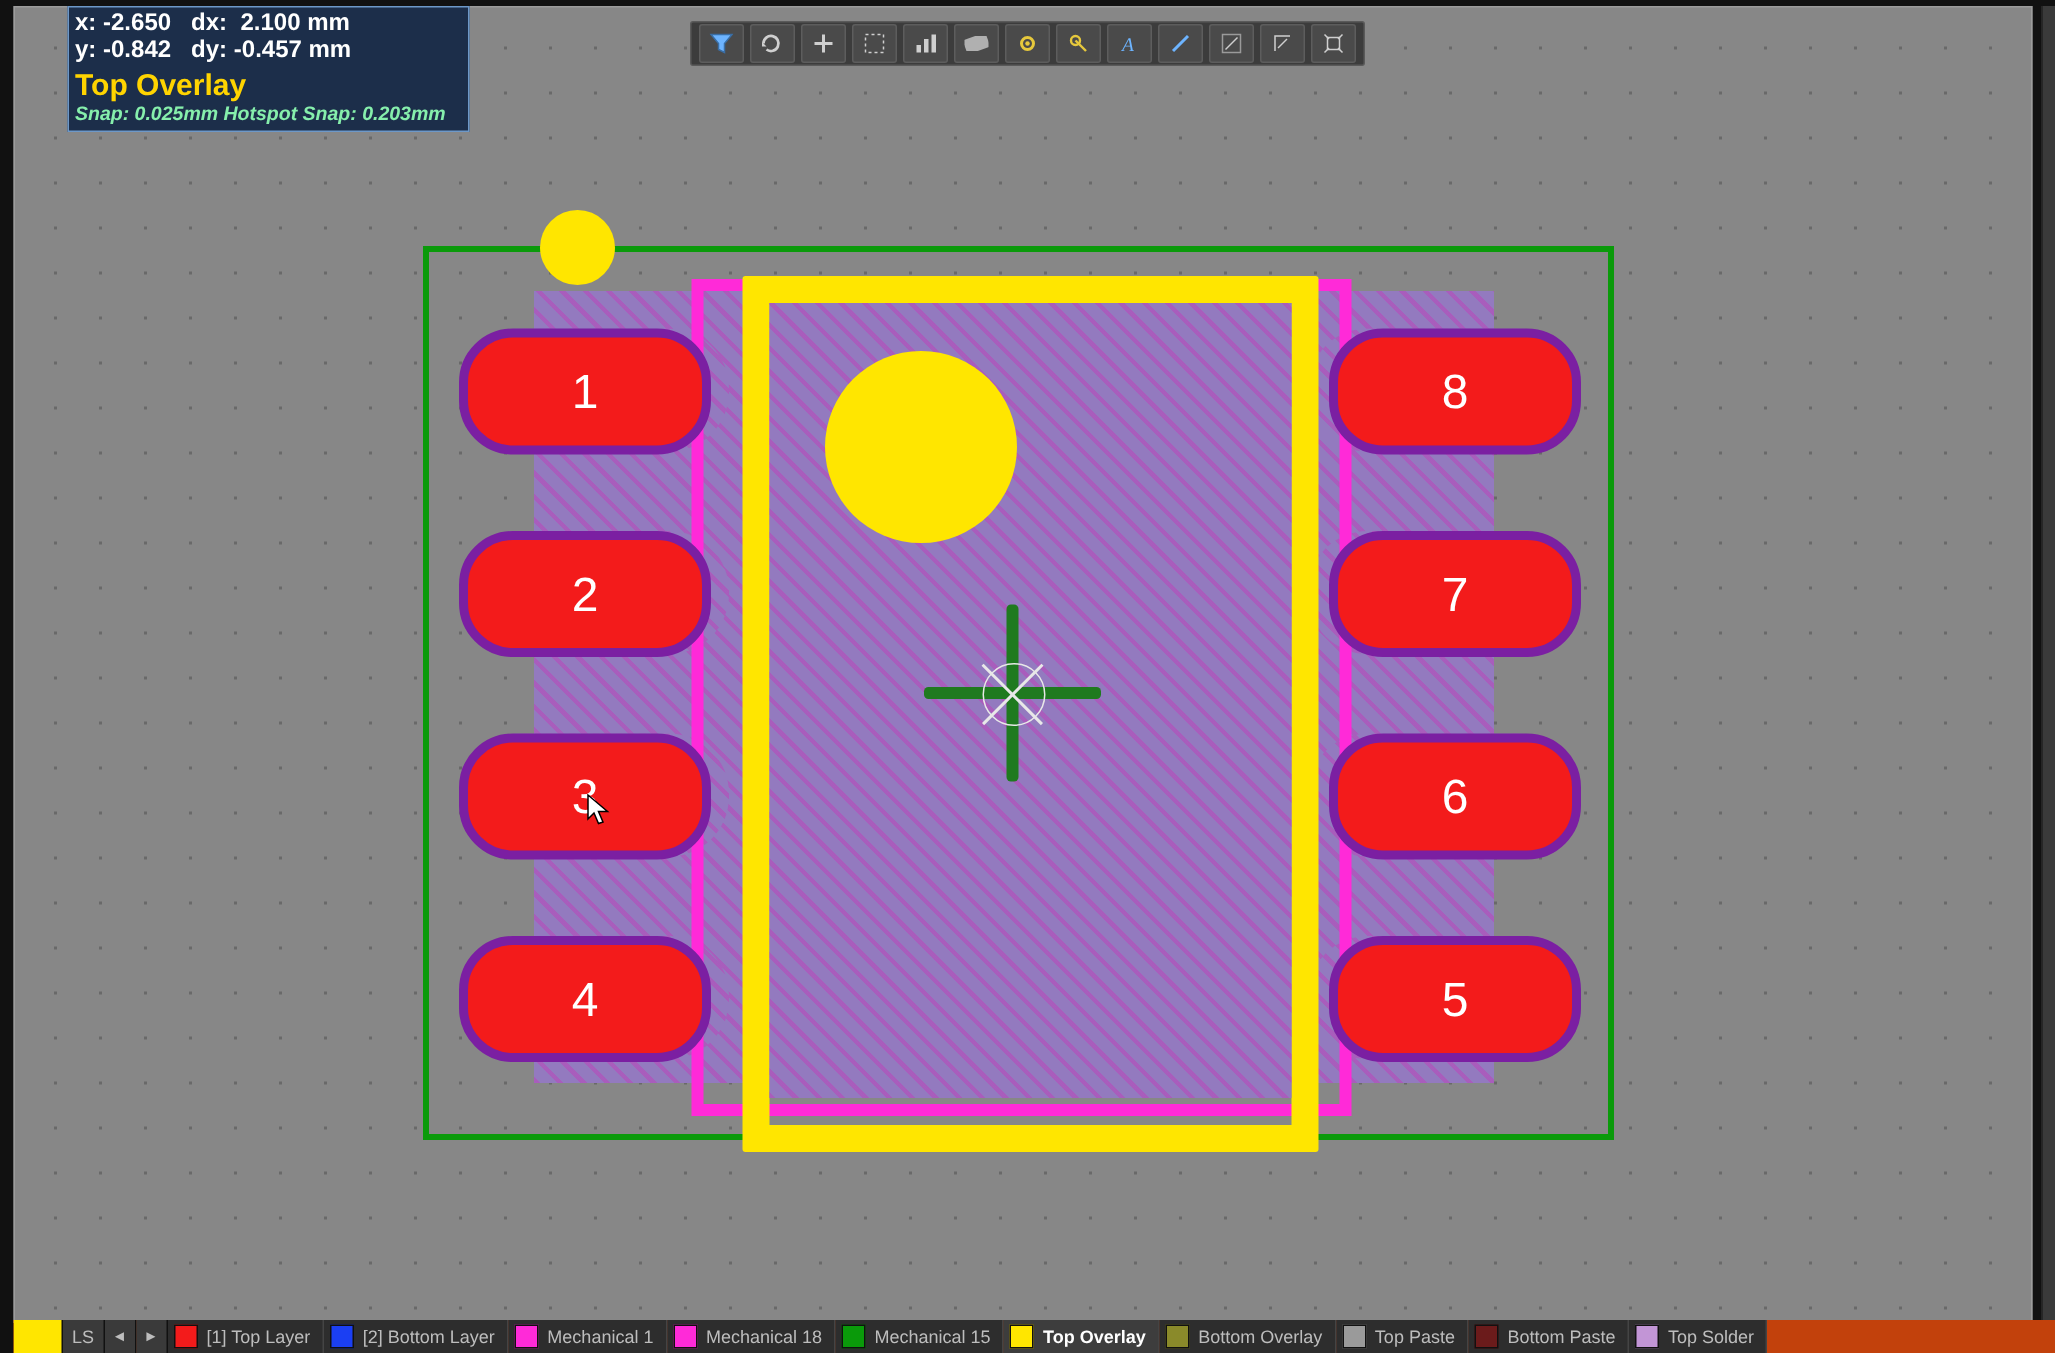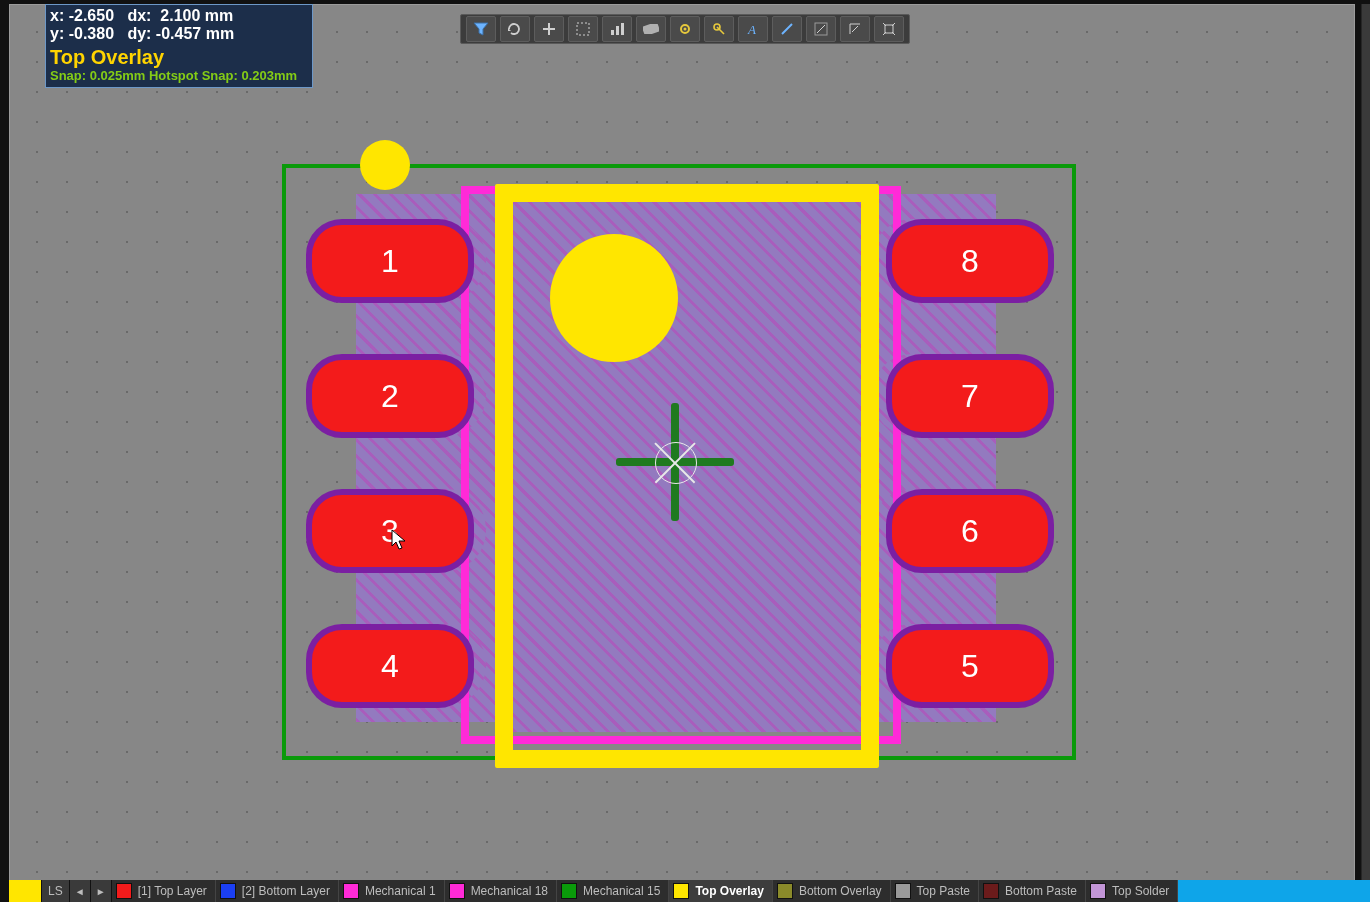--- a/index.html
+++ b/index.html
@@ -4,21 +4,21 @@
 <style>
   html,body{margin:0;padding:0;width:1370px;height:902px;background:#111;font-family:Arial,Helvetica,sans-serif;overflow:hidden;}
   
   .canvas{position:absolute;left:9px;top:4px;width:1344px;height:876px;background:#878787;border:1px solid #9c9c9c;}
   
   .canvas::before{content:"";position:absolute;inset:0;background-image:radial-gradient(circle, rgba(0,0,0,0.22) 1px, transparent 1px);background-size:30px 30px;background-position:12px 12px;}
   
   .hud{position:absolute;left:9px;top:4px;width:258px;background:#1c2e4a;border:1px solid #6d98c8;padding:2px 4px 3px 4px;line-height:1.15;pointer-events:none;margin-left:36px;}
   .hud-row{color:#fff;font-size:16px;font-weight:bold;white-space:pre;}
   .hud-title{color:#ffd400;font-size:20px;font-weight:bold;margin-top:2px;}
-  .hud-snap{color:#84cc16;font-size:13px;font-weight:bold;}
+  .hud-snap{color:#86efac;font-size:13px;font-weight:bold;font-style:italic;}
   
   .toolbar{position:absolute;top:14px;left:50%;transform:translateX(-50%);height:28px;background:#3c3c3c;border:1px solid #5a5a5a;border-radius:2px;display:flex;align-items:center;padding:0 3px;}
   .tbtn{width:28px;height:24px;margin:0 2px;background:#4a4a4a;border:1px solid #5d5d5d;border-radius:2px;display:flex;align-items:center;justify-content:center;cursor:pointer;}
   .tbtn svg{display:block;}
   
   .fp{position:absolute;}
   
   .green-rect{border:4px solid #0a9a0a;background:transparent;}
   
   .magrect{border:8px solid #ff2ad8;}
@@ -38,21 +38,21 @@
   .arc{position:absolute;width:100px;height:100px;border:8px solid #ff2ad8;border-radius:50%;}
   
   .origin-v{position:absolute;width:8px;height:118px;background:#1f7a1f;border-radius:3px;}
   .origin-h{position:absolute;width:118px;height:8px;background:#1f7a1f;border-radius:3px;}
   .origin-circ{position:absolute;width:40px;height:40px;border:1.5px solid #e8e8e8;border-radius:50%;}
   .origin-x1{position:absolute;width:56px;height:1.5px;background:#e8e8e8;transform:rotate(45deg);}
   .origin-x2{position:absolute;width:56px;height:1.5px;background:#e8e8e8;transform:rotate(-45deg);}
   
   .cursor{position:absolute;pointer-events:none;}
   
-  .layerbar{position:absolute;left:9px;right:0;bottom:0;height:22px;background:#0ea5e9;display:flex;align-items:stretch;font-size:12px;color:#bdbdbd;white-space:nowrap;overflow:hidden;}
+  .layerbar{position:absolute;left:9px;right:0;bottom:0;height:22px;background:#c2410c;display:flex;align-items:stretch;font-size:12px;color:#bdbdbd;white-space:nowrap;overflow:hidden;}
   .ls-sw{width:32px;background:#ffe600;border-right:1px solid #111;}
   .ls-lbl{display:flex;align-items:center;padding:0 6px;background:#3a3a3a;border-right:1px solid #111;}
   .navbtn{width:20px;display:flex;align-items:center;justify-content:center;background:#3a3a3a;border-right:1px solid #111;cursor:pointer;color:#bdbdbd;font-size:10px;}
   .ltab{display:flex;align-items:center;padding:0 8px 0 4px;background:#2d2d2d;border-right:1px solid #444;cursor:pointer;gap:6px;}
   .ltab.active{background:#3d3d3d;color:#fff;font-weight:bold;}
   .lsw{width:14px;height:14px;border:1px solid #111;}
   
   .rpanel{position:absolute;right:0;top:4px;width:8px;height:876px;background:#3a3a3a;border-left:1px solid #262626;}
 </style>
 </head>
@@ -119,21 +119,21 @@
   <div class="fp origin-x1" style="left:637px;top:457px;"></div>
   <div class="fp origin-x2" style="left:637px;top:457px;"></div>
 
   <svg class="cursor" style="left:380px;top:524px;" width="18" height="22" viewBox="0 0 18 22">
     <path d="M2 1 L2 17 L6 13 L9 20 L12 19 L9 12 L15 12 Z" fill="#fff" stroke="#000" stroke-width="1"></path>
   </svg>
 </div>
 
 <div class="hud">
   <div class="hud-row"><span>x:</span> <span>-2.650</span>   <span>dx:</span>  <span>2.100</span> <span>mm</span></div>
-  <div class="hud-row"><span>y:</span> <span>-0.380</span>   <span>dy:</span> <span>-0.457</span> <span>mm</span></div>
+  <div class="hud-row"><span>y:</span> <span>-0.842</span>   <span>dy:</span> <span>-0.457</span> <span>mm</span></div>
   <div class="hud-title">Top Overlay</div>
   <div class="hud-snap">Snap: 0.025mm Hotspot Snap: 0.203mm</div>
 </div>
 
 <div class="toolbar">
   <div class="tbtn">
       <svg width="16" height="14">
         <path d="M1 1 H15 L10 7 V13 L6 11 V7 Z" fill="#6db4ff" stroke="#3a6ea5"></path>
       </svg>
     </div>

